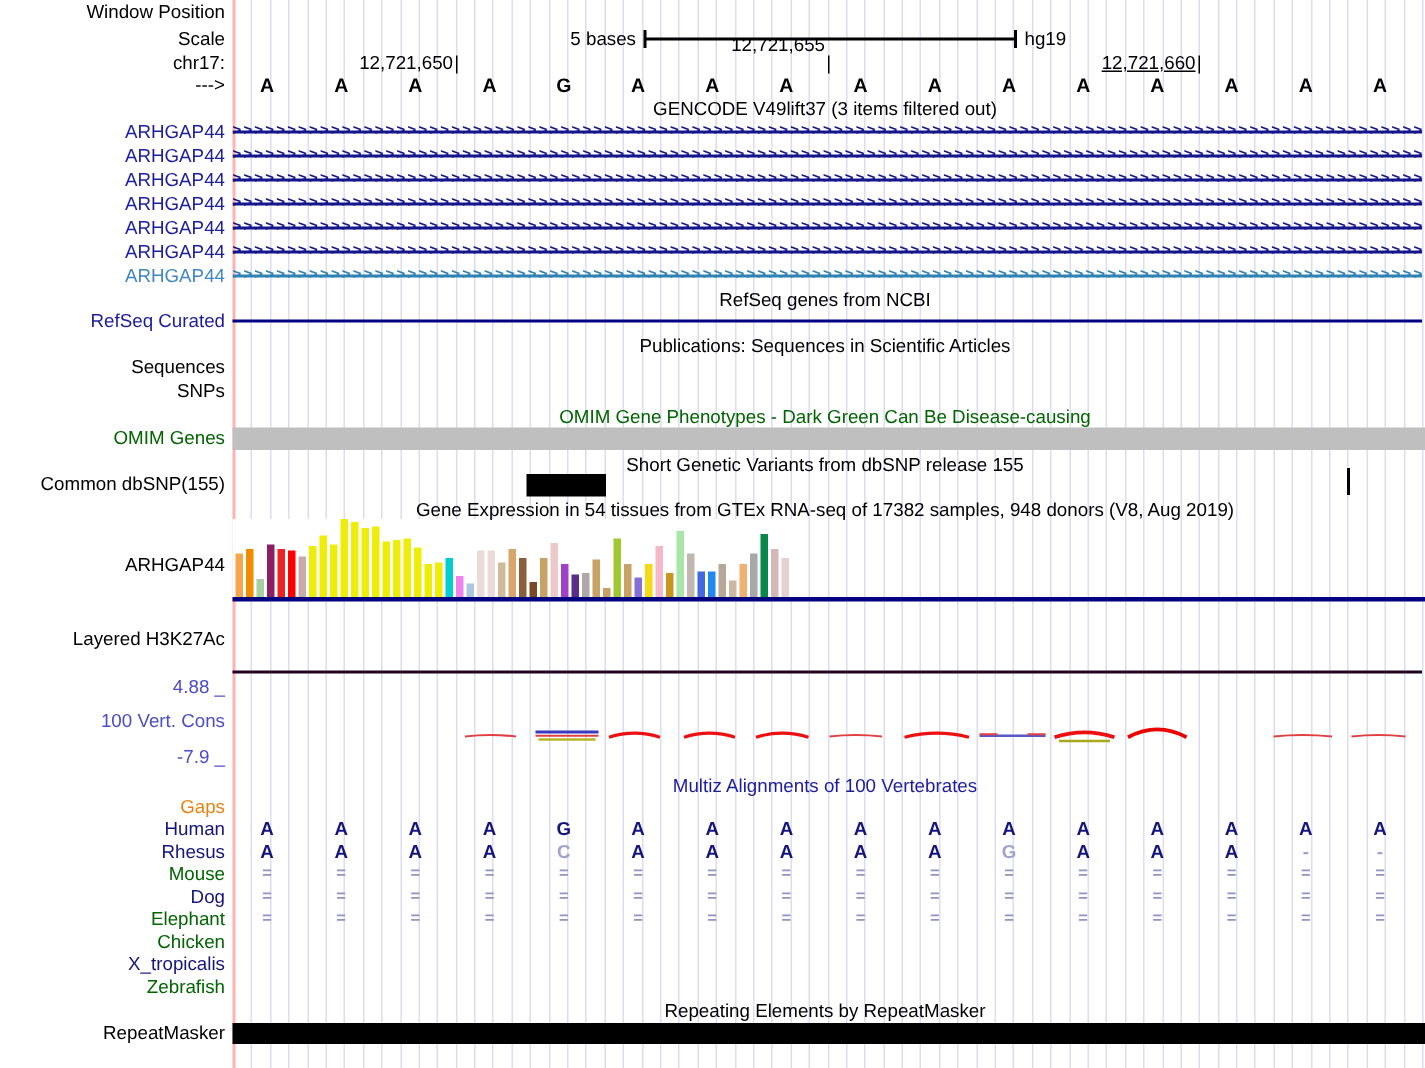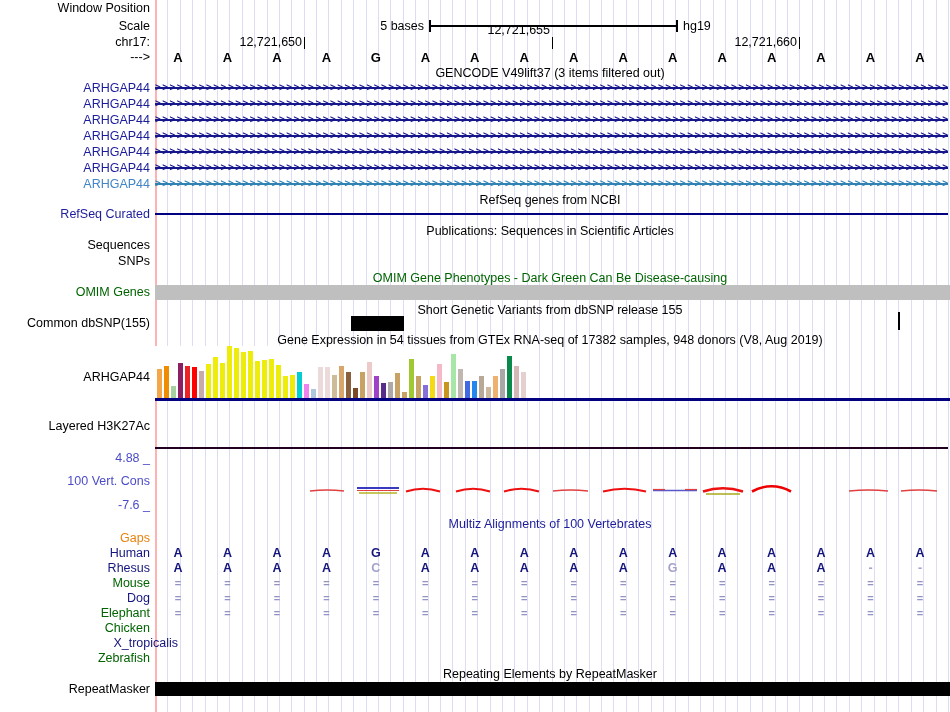--- a/index.html
+++ b/index.html
@@ -110,21 +110,21 @@
   <div class="abs" style="left:429.4px;top:20px;width:1.3px;height:12px;background:#000"></div>
   <div class="abs" style="left:676.4px;top:20px;width:1.3px;height:12px;background:#000"></div>
   <div class="abs" style="left:683px;top:26px;font-size:12.5px;transform:translateY(-50%)">hg19</div>
 
   <div class="lbl" style="top:42px">chr17:</div>
   <div id="ruler">
       <div class="ruler-num" style="left: 205px; top: 42px;">12,721,650</div>
       <div class="ruler-tick" style="left: 304px; top: 37px;"></div>
       <div class="ruler-num" style="left: 453px; top: 30px;">12,721,655</div>
       <div class="ruler-tick" style="left: 552px; top: 37px;"></div>
-      <div class="ruler-num" style="left: 700px; top: 42px;">12,721,660</div>
+      <div class="ruler-num" style="left: 700px; top: 42px; text-decoration: underline;">12,721,660</div>
       <div class="ruler-tick" style="left: 799px; top: 37px;"></div>
     </div>
 
   <div class="lbl" style="top:57px">---&gt;</div>
   <div id="bases">
       <span class="baseletter" style="left: 178px; top: 57px;">A</span>
       <span class="baseletter" style="left: 227.467px; top: 57px;">A</span>
       <span class="baseletter" style="left: 276.933px; top: 57px;">A</span>
       <span class="baseletter" style="left: 326.4px; top: 57px;">A</span>
       <span class="baseletter" style="left: 375.867px; top: 57px;">G</span>
@@ -256,21 +256,21 @@
       <div class="gtex-bar" style="left: 359px; height: 32px; background: rgb(212, 184, 184);"></div>
       <div class="gtex-bar" style="left: 366px; height: 26px; background: rgb(230, 207, 207);"></div>
     </div>
   <div class="hline" style="left:155px;top:398px;width:795px;height:3px;background:#000080"></div>
 
   <div class="lbl" style="top:426px">Layered H3K27Ac</div>
   <div class="hline" style="left:155px;top:447px;width:793px;height:1.5px;background:#200020"></div>
 
   <div class="lbl blue" style="top:458px">4.88 _</div>
   <div class="lbl blue" style="top:481px">100 Vert. Cons</div>
-  <div class="lbl blue" style="top:505px">-7.6 _</div>
+  <div class="lbl blue" style="top:505px">-7.9 _</div>
   <svg id="cons" class="abs" style="left:155px;top:478px" width="793" height="26" viewBox="0 0 793 26">
       <path d="M 155 13 Q 172 11 189 13" stroke="#e04040" stroke-width="1.4" fill="none"></path>
       <path d="M 202 10 L 244 10" stroke="#3838c0" stroke-width="2" fill="none"></path>
       <path d="M 202 12.5 L 244 12.5" stroke="#e04040" stroke-width="1.2" fill="none"></path>
       <path d="M 204 15 L 242 15" stroke="#b4b428" stroke-width="1.6" fill="none"></path>
       <path d="M 251 13.5 Q 268 8 285 13.5" stroke="#ee1010" stroke-width="2" fill="none"></path>
       <path d="M 301 13.5 Q 318 8 335 13.5" stroke="#ee1010" stroke-width="2" fill="none"></path>
       <path d="M 349 13.5 Q 366.5 8 384 13.5" stroke="#ee1010" stroke-width="2" fill="none"></path>
       <path d="M 398 13 Q 415.5 11 433 13" stroke="#e04040" stroke-width="1.4" fill="none"></path>
       <path d="M 448 13.5 Q 469.5 8 491 13.5" stroke="#ee1010" stroke-width="2" fill="none"></path>
@@ -366,21 +366,21 @@
       <span class="mzcell eq" style="left: 524.267px; top: 613px;">=</span>
       <span class="mzcell eq" style="left: 573.734px; top: 613px;">=</span>
       <span class="mzcell eq" style="left: 623.2px; top: 613px;">=</span>
       <span class="mzcell eq" style="left: 672.667px; top: 613px;">=</span>
       <span class="mzcell eq" style="left: 722.134px; top: 613px;">=</span>
       <span class="mzcell eq" style="left: 771.6px; top: 613px;">=</span>
       <span class="mzcell eq" style="left: 821.067px; top: 613px;">=</span>
       <span class="mzcell eq" style="left: 870.534px; top: 613px;">=</span>
       <span class="mzcell eq" style="left: 920px; top: 613px;">=</span>
       <div class="lbl" style="top: 628px; color: rgb(0, 100, 0);">Chicken</div>
-      <div class="lbl" style="top: 643px; color: rgb(20, 20, 125); margin-left: 28px;">X_tropicalis</div>
+      <div class="lbl" style="top: 643px; color: rgb(20, 20, 125);">X_tropicalis</div>
       <div class="lbl" style="top: 658px; color: rgb(0, 100, 0);">Zebrafish</div>
     </div>
 
   <div class="ttl" style="top:674px">Repeating Elements by RepeatMasker</div>
   <div class="lbl" style="top:689px">RepeatMasker</div>
   <div class="hline" style="left:155px;top:682px;width:795px;height:14px;background:#000"></div>
 
 </div>
 
 </body></html>

